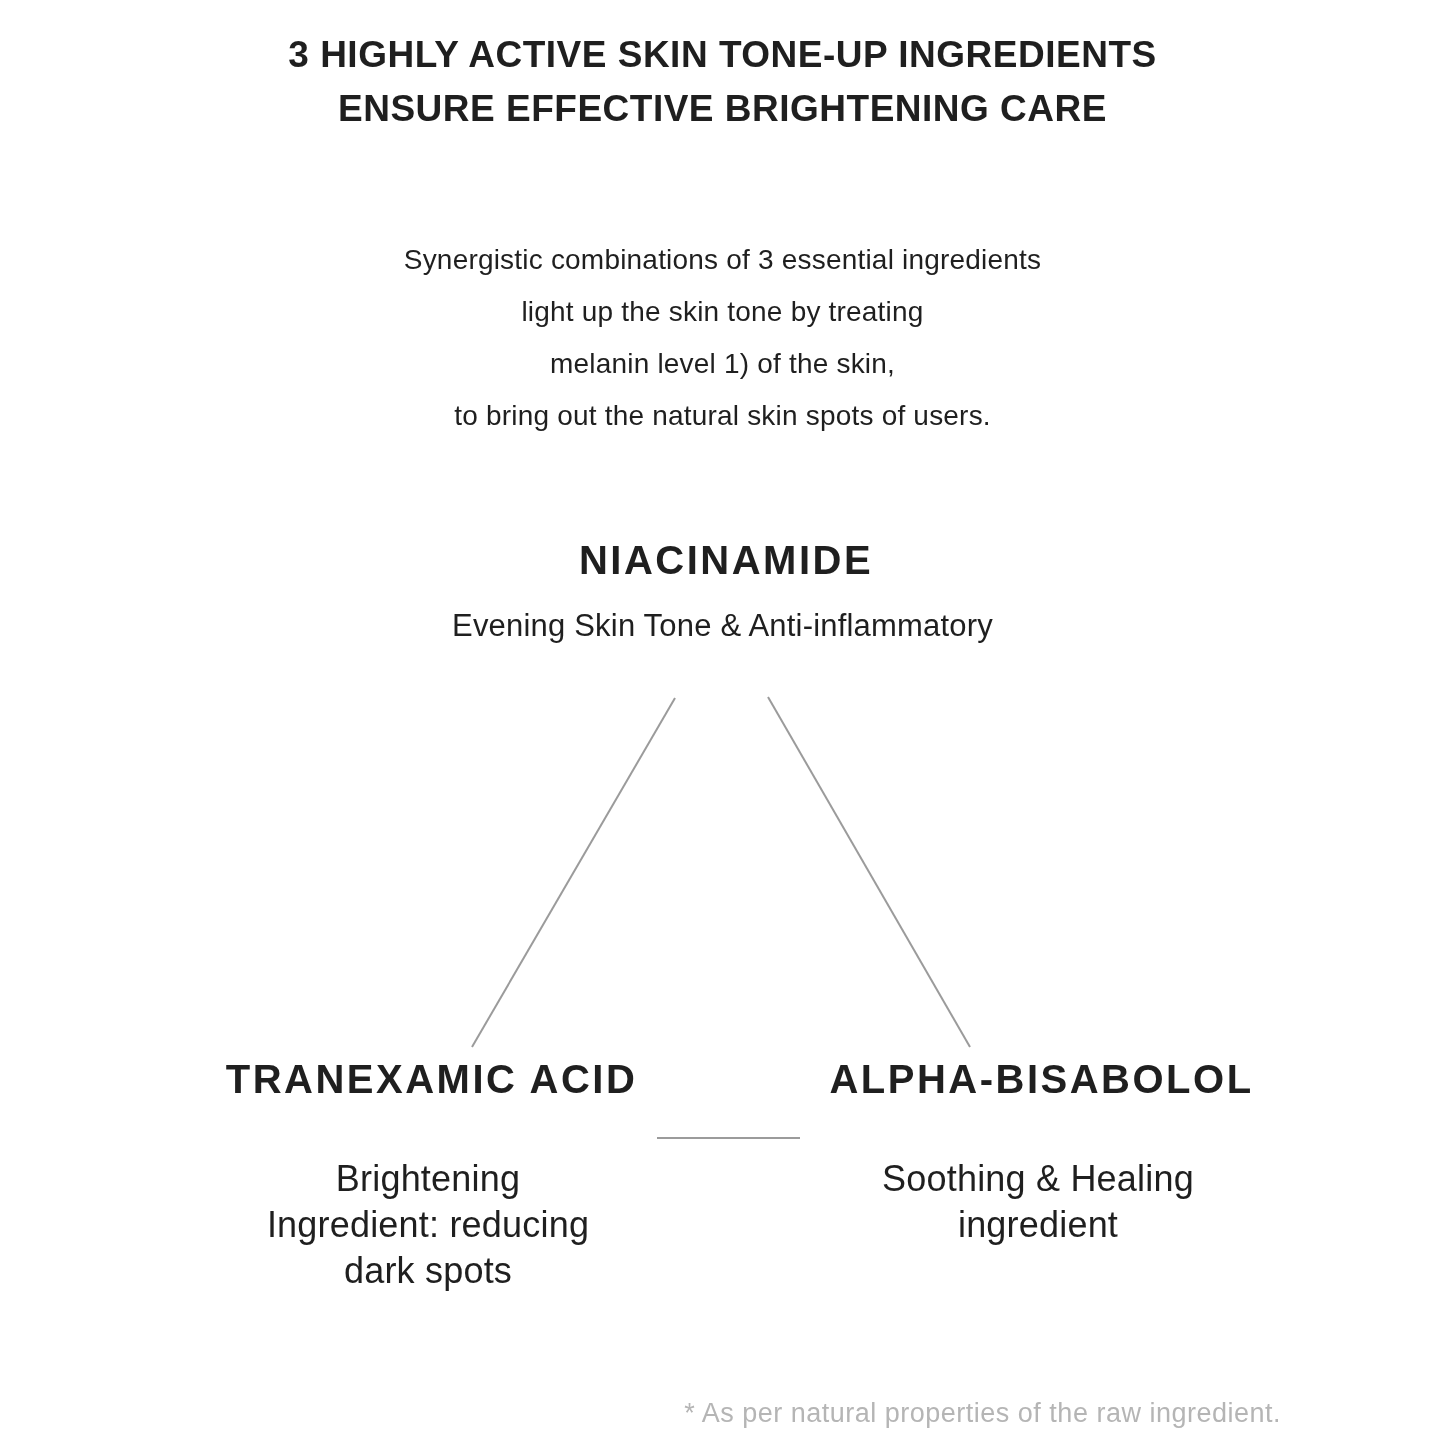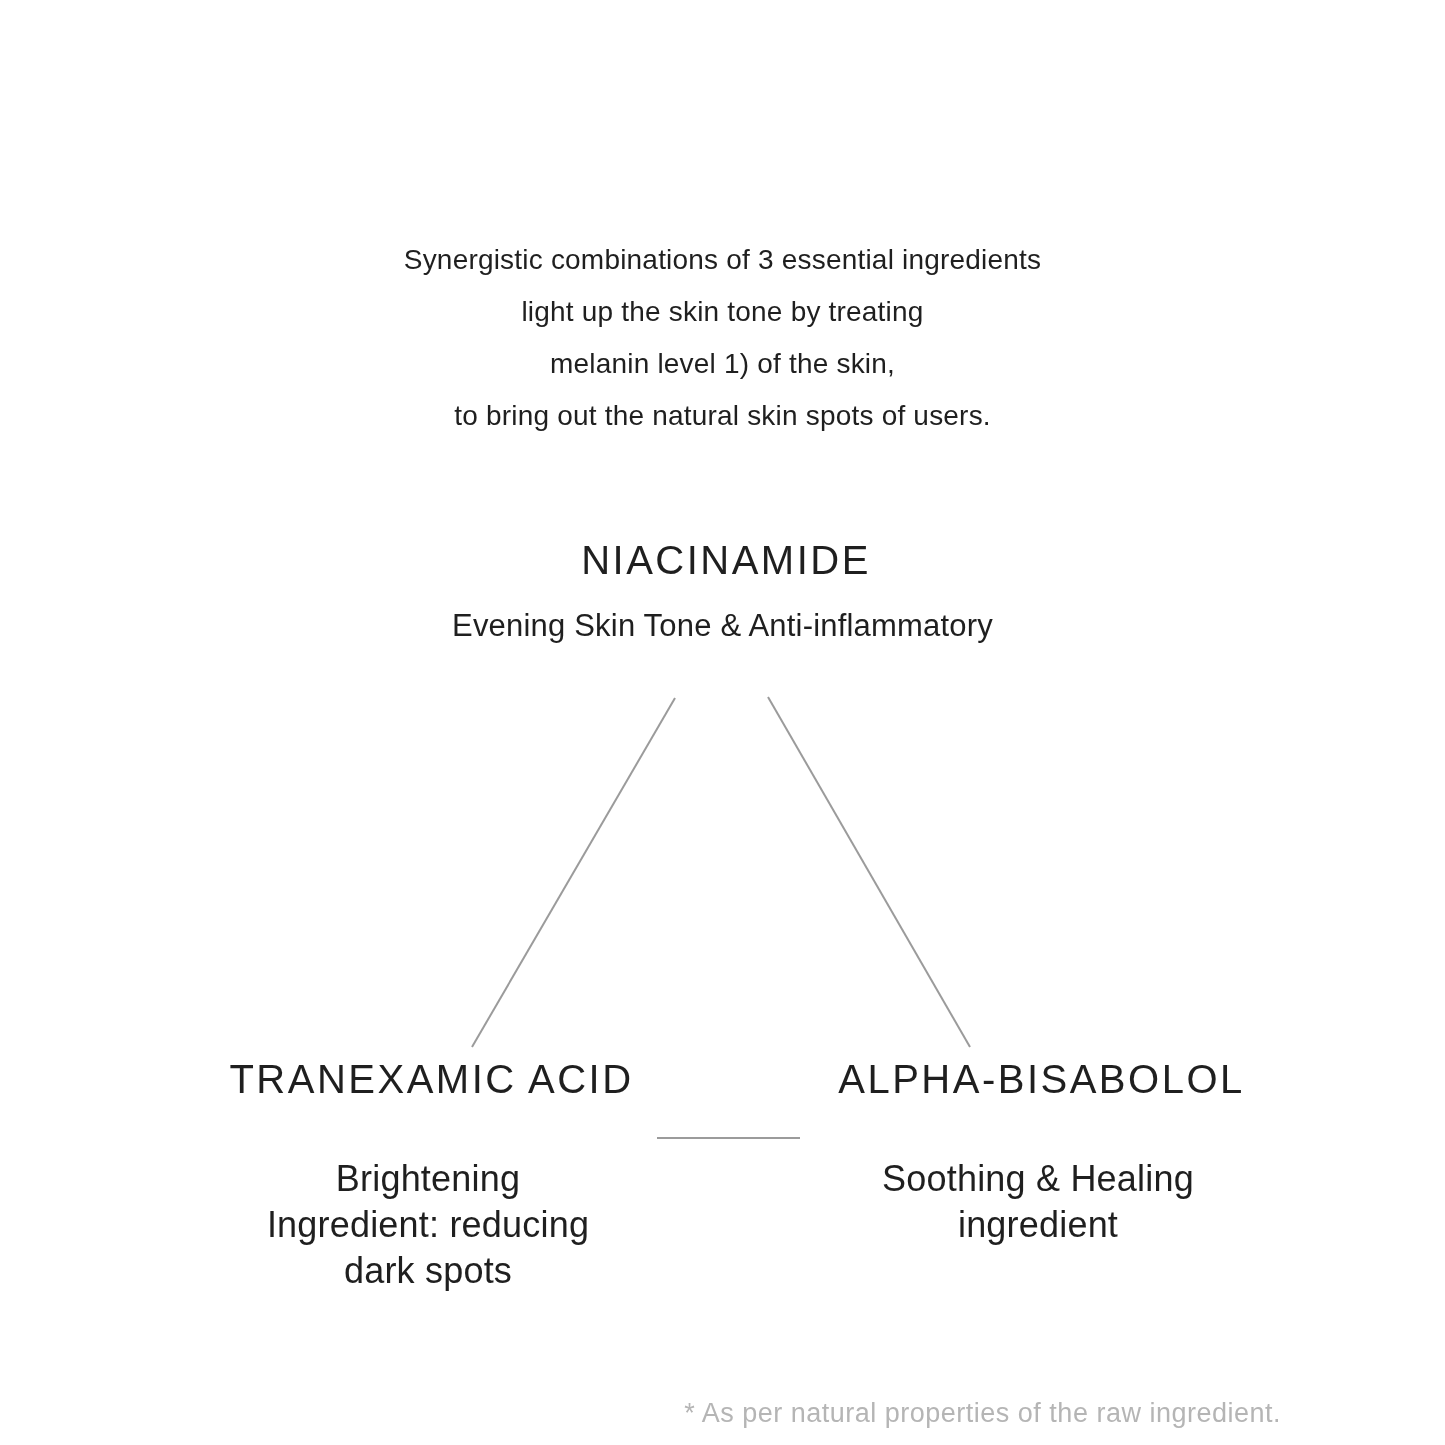--- a/index.html
+++ b/index.html
@@ -46,21 +46,21 @@
     color: var(--text-color);
   }
   .top-node {
     position: absolute;
     top: 536px;
     left: 0;
     width: 100%;
     text-align: center;
   }
   .node-title {
-    font-weight: 400;
+    font-weight: 700;
     font-size: 40px;
     line-height: 48px;
     letter-spacing: 2.5px;
     color: var(--text-color);
     padding-left: 7px;
   }
   .top-node .node-desc {
     margin-top: 18px;
     font-weight: 400;
     font-size: 31px;
@@ -104,20 +104,22 @@
     letter-spacing: 0.5px;
     color: var(--footnote-color);
   }
 </style>
 </head>
 <body>
 
 <div class="canvas">
 
   <header class="headline">
+    <div>3 HIGHLY ACTIVE SKIN TONE-UP INGREDIENTS</div>
+    <div>ENSURE EFFECTIVE BRIGHTENING CARE</div>
   </header>
 
   <section class="intro">
     <div>Synergistic combinations of 3 essential ingredients</div>
     <div>light up the skin tone by treating</div>
     <div>melanin level 1) of the skin,</div>
     <div>to bring out the natural skin spots of users.</div>
   </section>
 
   <section class="top-node">

